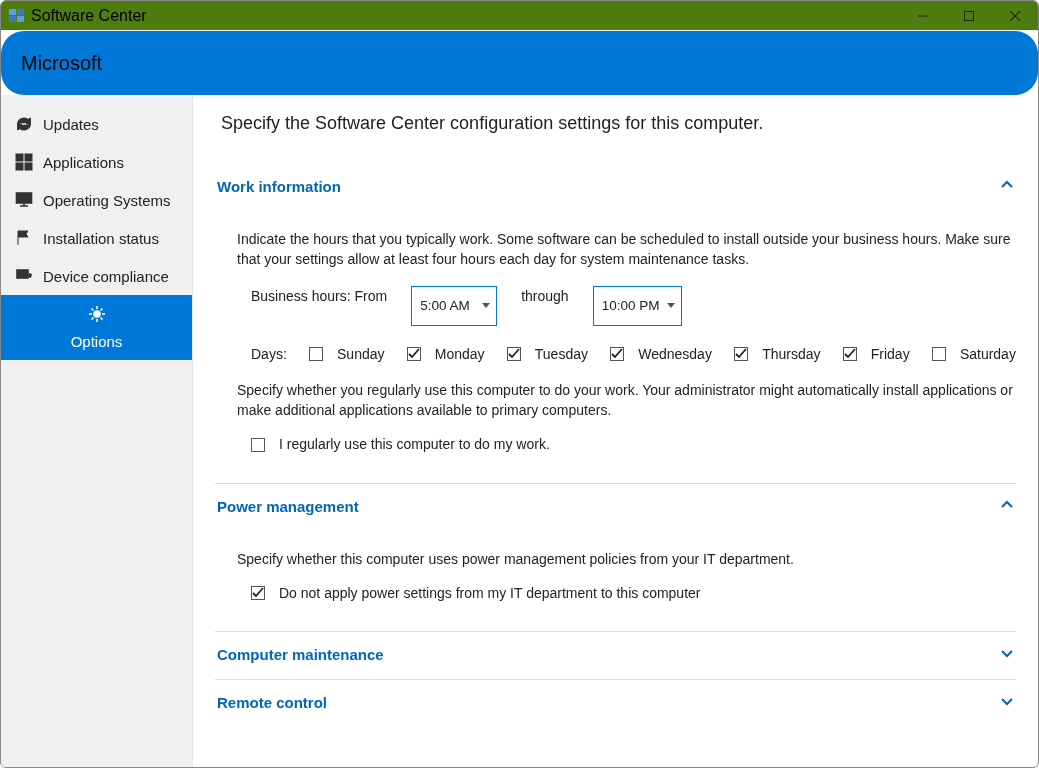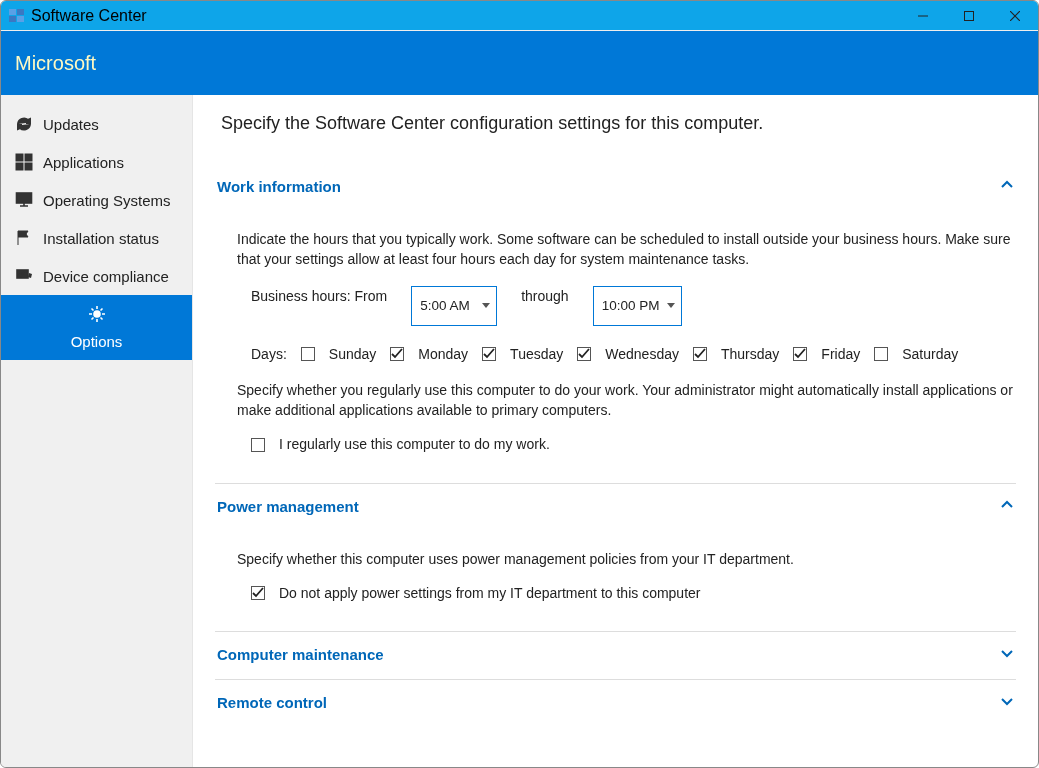--- a/index.html
+++ b/index.html
@@ -13,21 +13,21 @@
     display: flex;
     flex-direction: column;
     background: #fff;
     position: relative;
   }
   
   .titlebar {
     display: flex;
     align-items: center;
     height: 30px;
-    background: #0ea5e9;
+    background: #4d7c0f;
     border-bottom: 1px solid #eee;
     padding: 0 0 0 8px;
     font-size: 16px;
   }
   .titlebar .logo {
     width: 16px; height: 16px; margin-right: 6px;
     display: inline-flex; align-items: center; justify-content: center;
   }
   .titlebar .title { flex: 0 0 auto; }
   .titlebar .spacer { flex: 1; }
@@ -37,26 +37,27 @@
     display: flex; align-items: center; justify-content: center;
     font-family: "Segoe UI Symbol", sans-serif;
     font-size: 12px;
     color: #222;
     cursor: default;
   }
 
   
   .brand {
     background: #0078d7;
-    color: #fef9c3;
+    color: #000000;
     height: 64px;
     display: flex;
     align-items: center;
-    padding-left: 14px;
+    padding-left: 20px;
     font-size: 20px;
+    border-radius: 23px;
   }
 
   
   .body {
     flex: 1;
     display: flex;
     min-height: 0;
   }
   .sidebar {
     width: 192px;
@@ -151,20 +152,21 @@
     border-left: 4px solid transparent;
     border-right: 4px solid transparent;
     border-top: 5px solid #555;
   }
   .days-row {
     display: flex;
     align-items: center;
     gap: 14px;
     margin: 0 0 14px 14px;
     flex-wrap: wrap;
+    justify-content: space-between;
   }
   .chk {
     display: inline-flex;
     align-items: center;
     gap: 14px;
     font-size: 14px;
   }
   .chk .box {
     width: 14px; height: 14px; border: 1px solid #555; display: inline-flex; align-items: center; justify-content: center;
     background: #fff;

